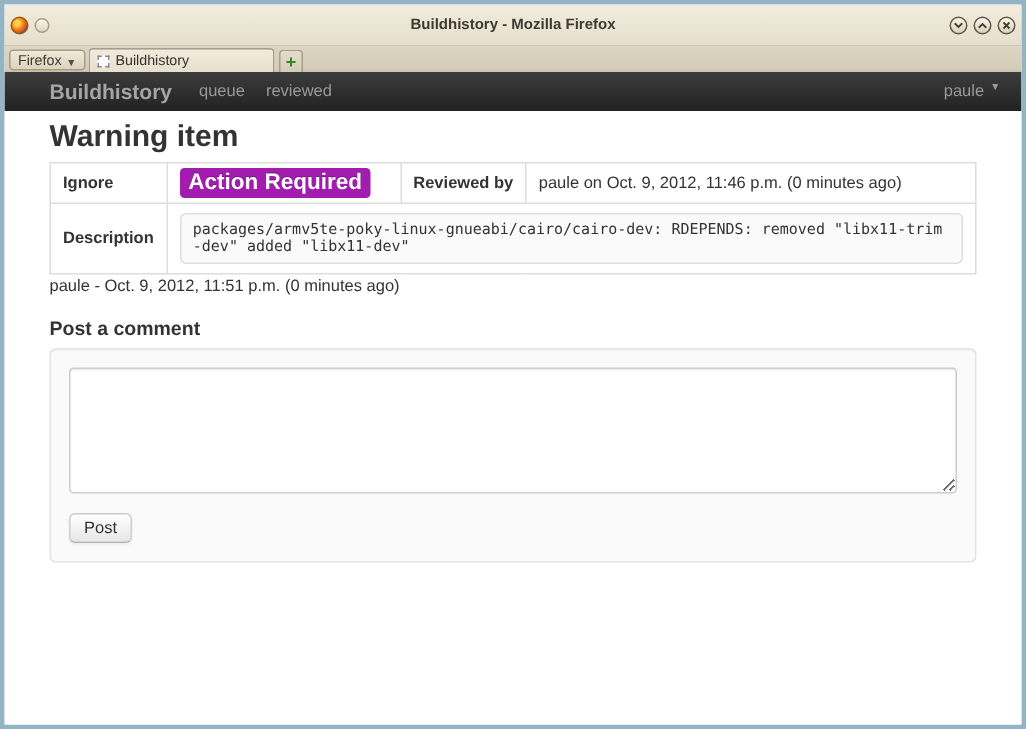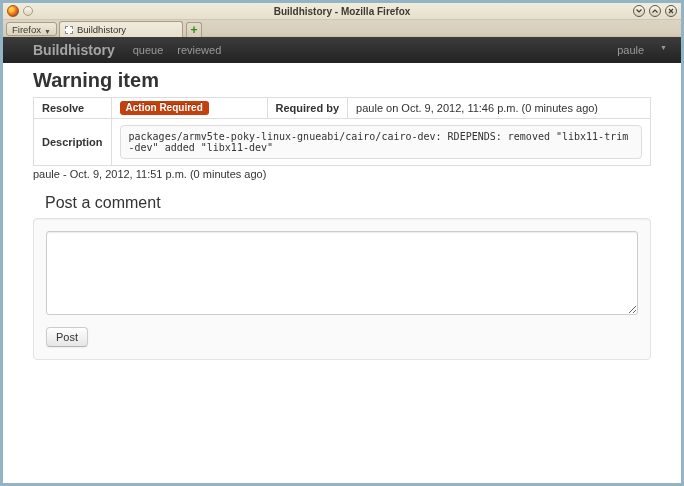--- a/index.html
+++ b/index.html
@@ -9,21 +9,21 @@
   .window {
     width:684px; height:486px;
     border:3px solid #93b4c5;
     background:#fff;
     position:relative;
     overflow:hidden;
   }
 
   
   .titlebar {
-    height:17px;
+    height:28px;
     background:linear-gradient(#f2ecdd,#e6dfcd);
     border-bottom:1px solid #cfc6b2;
     display:flex; align-items:center;
     padding:0 4px;
     position:relative;
   }
   .ff-logo {
     width:12px; height:12px; border-radius:50%;
     background:radial-gradient(circle at 35% 35%, #ffd24a 0 18%, #ff8a1e 40%, #d64f0e 70%, #3366aa 71%);
     border:1px solid #9a5a10;
@@ -92,21 +92,21 @@
   
   .navbar {
     height:26px;
     background:linear-gradient(#3c3c3c,#222222);
     display:flex; align-items:center;
     padding:0 14px 0 30px;
     box-shadow:0 1px 3px rgba(0,0,0,.25);
   }
   .brand { color:#a5a5a5; font-size:14px; font-weight:bold; margin-right:18px; }
   .nav-link { color:#999; font-size:11px; margin-right:14px; text-decoration:none; }
-  .nav-user { margin-left:auto; color:#999; font-size:11px; display:flex; align-items:flex-start; gap:16px; }
+  .nav-user { margin-left:auto; color:#999; font-size:11px; display:flex; align-items:flex-start; gap:4px; }
   .caret-light { font-size:7px; color:#999; }
 
   
   .viewport { height:420px; background:#fff; overflow:hidden; }
   .container { padding:0 30px; }
 
   h1.page-title { font-size:20px; font-weight:bold; color:#333; margin:6px 0 5px; }
 
   table.detail { width:100%; border-collapse:collapse; font-size:11px; color:#333; }
   table.detail th, table.detail td {
@@ -115,22 +115,22 @@
     text-align:left; vertical-align:middle;
     font-weight:normal;
   }
   table.detail th { font-weight:bold; white-space:nowrap; }
   .col-label { width:52px; }
   .col-badge { width:156px; }
   .col-revlabel { width:74px; }
 
   .badge-important {
     display:inline-block;
-    background:#c2410c; color:#fff;
-    font-size:10px; font-weight:bold;
+    background:#a21caf; color:#fff;
+    font-size:15px; font-weight:bold;
     padding:1px 6px 2px; border-radius:3px;
     text-shadow:0 -1px 0 rgba(0,0,0,.25);
   }
 
   pre.code {
     font-family:"DejaVu Sans Mono","Liberation Mono", monospace;
     font-size:10px; color:#333;
     background:#fafafa;
     border:1px solid #ddd; border-radius:4px;
     padding:5px 8px; margin:3px 0;
@@ -150,21 +150,21 @@
     border:1px solid #ccc; border-bottom-color:#b3b3b3;
     border-radius:4px;
     padding:3px 9px;
     box-shadow:inset 0 1px 0 rgba(255,255,255,.2), 0 1px 2px rgba(0,0,0,.05);
     margin-right:4px;
   }
 
   h2.comments-title { font-size:17px; font-weight:bold; color:#333; margin:18px 0 6px; }
   .comment-meta { font-size:11px; color:#333; margin:2px 0 3px; }
 
-  h3.post-title { font-size:16px; font-weight:normal; color:#333; margin:14px 12px 6px; }
+  h3.post-title { font-size:13px; font-weight:bold; color:#333; margin:14px 0 6px; }
   .well.post-box { padding:12px; }
   .comment-textarea {
     width:100%; height:84px;
     border:1px solid #ccc; border-radius:3px;
     resize:both;
     font-family:"Liberation Sans", sans-serif; font-size:11px; color:#333;
     padding:4px 6px;
     box-shadow:inset 0 1px 1px rgba(0,0,0,.075);
   }
   .post-btn-row { margin-top:8px; }
@@ -220,25 +220,25 @@
   </div>
 
   <div class="viewport">
     <div class="container">
 
       <h1 class="page-title">Warning item</h1>
 
       <table class="detail">
         <tbody>
         <tr>
-          <th class="col-label">Resolve</th>
+          <th class="col-label">Ignore</th>
           <td class="col-badge">
             <span class="badge-important">Action Required</span>
           </td>
-          <th class="col-revlabel">Required by</th>
+          <th class="col-revlabel">Reviewed by</th>
           <td>paule on Oct. 9, 2012, 11:46 p.m. (0 minutes ago)</td>
         </tr>
         <tr>
           <th class="col-label">Description</th>
           <td colspan="3">
             <pre class="code">packages/armv5te-poky-linux-gnueabi/cairo/cairo-dev: RDEPENDS: removed "libx11-trim-dev" added "libx11-dev"</pre>
           </td>
         </tr>
       </tbody>
         </table>

